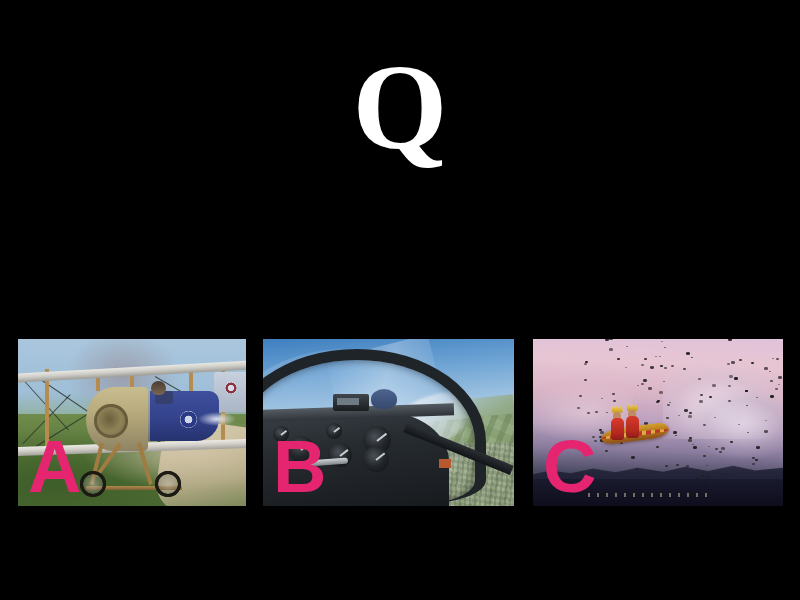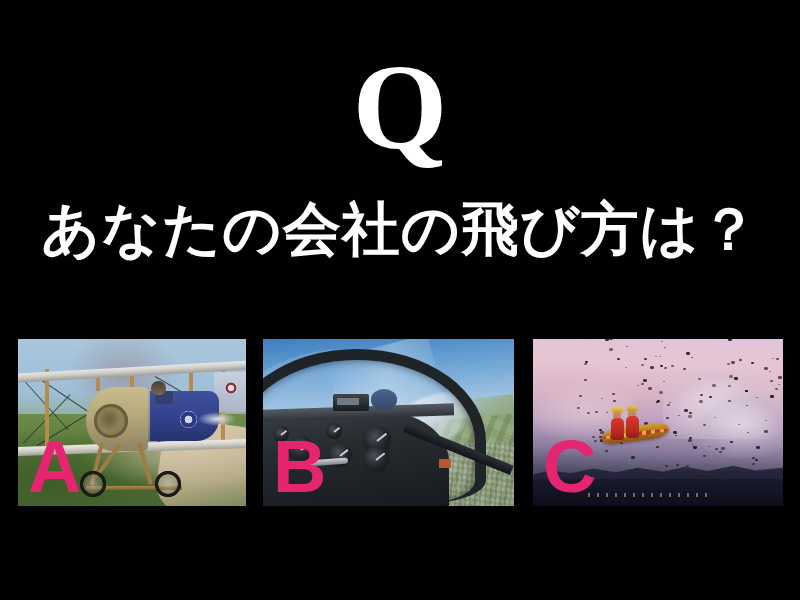--- a/index.html
+++ b/index.html
@@ -387,21 +387,20 @@
     clip-path: polygon(0 100%, 0 35%, 18% 0, 36% 40%, 50% 0, 64% 40%, 82% 0, 100% 35%, 100% 100%);
   }
 </style>
 </head>
 <body>
 
 <div class="slide">
 
   <div class="q-letter">Q</div>
 
-  <div class="question">あなたの会社の飛び方は？</div>
 
   <div class="photo-row">
 
     <div class="photo photo-a">
       <div class="scene">
         <div class="a-sky"></div>
         <div class="a-hillside"></div>
         <div class="a-path"></div>
         <div class="a-haze"></div>
 

